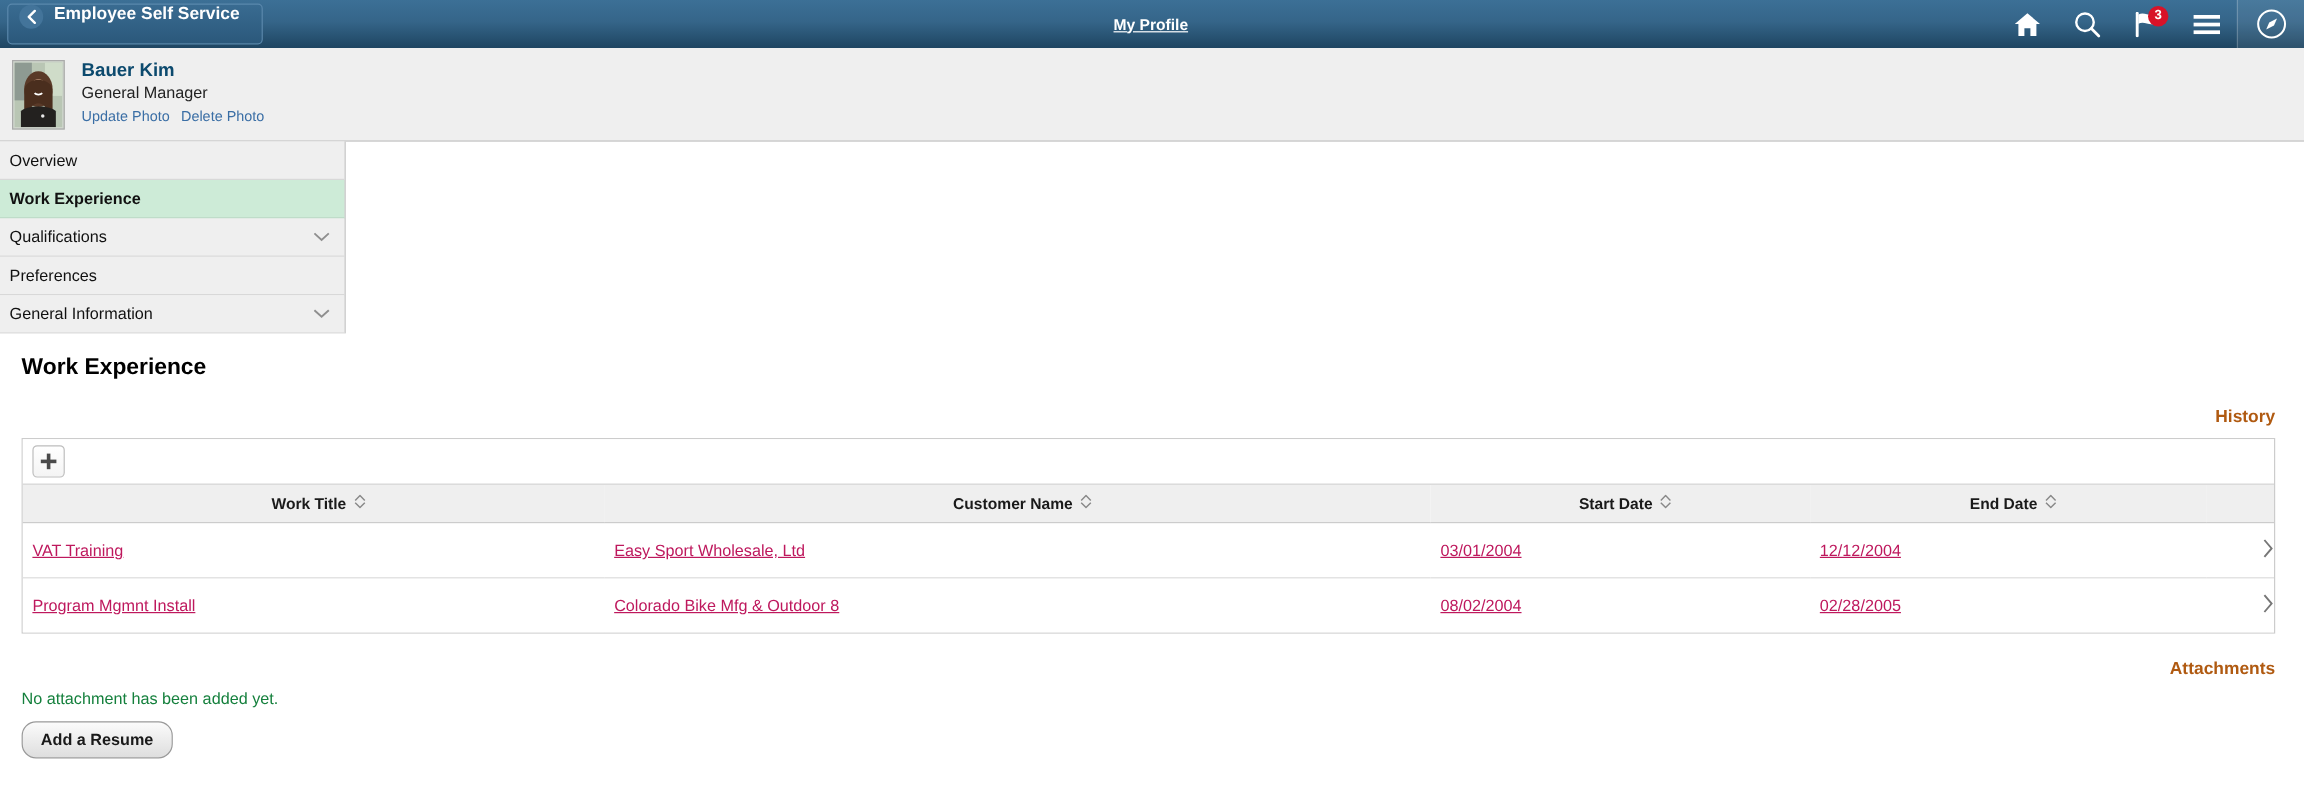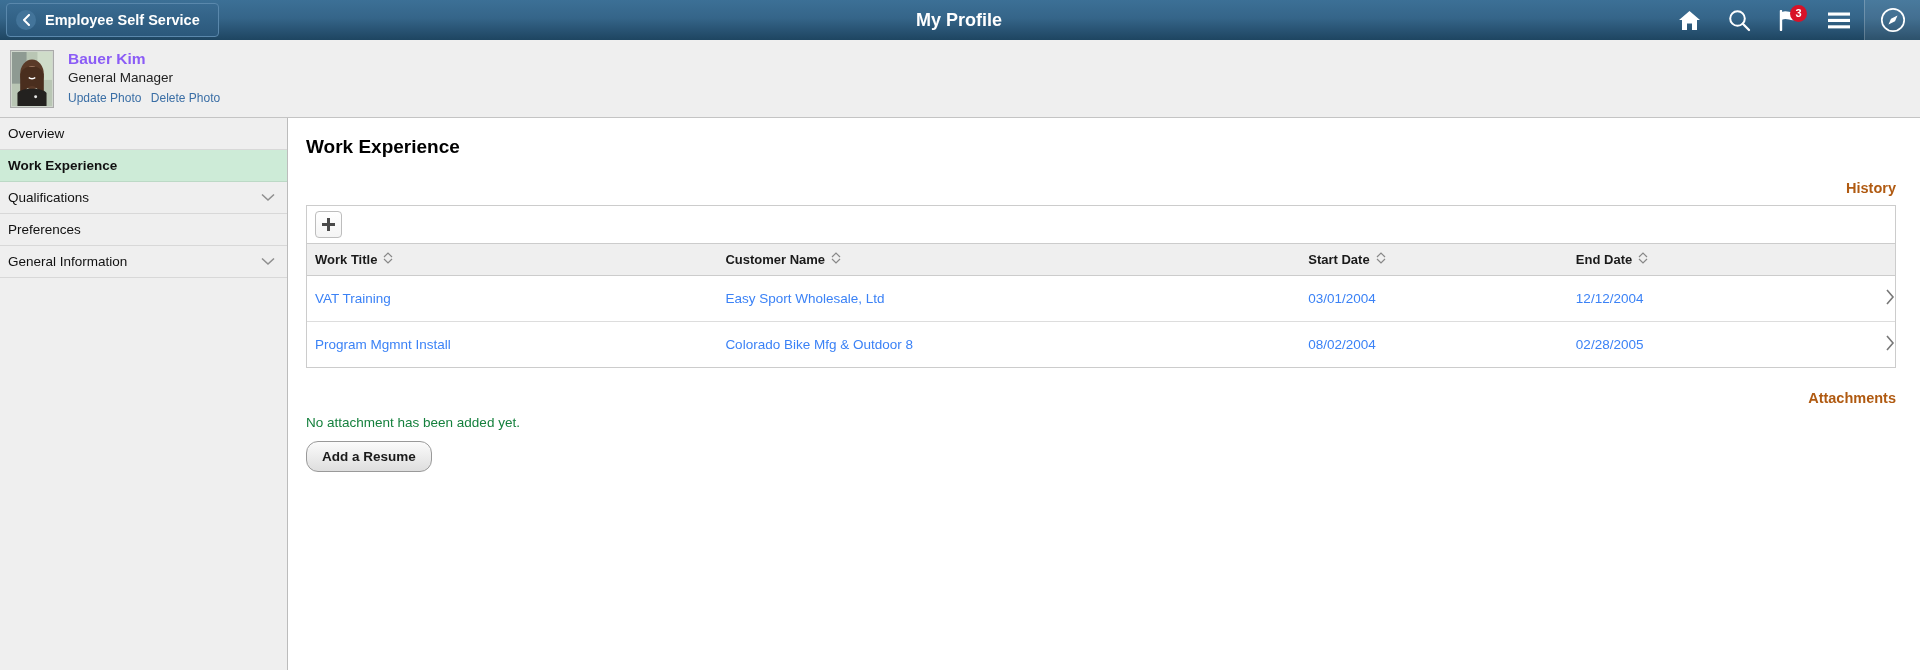--- a/index.html
+++ b/index.html
@@ -15,21 +15,20 @@
     position: relative;
     height: 40px;
     background: linear-gradient(to bottom, #3c7096 0%, #356589 45%, #1e4561 100%);
     display: flex;
     align-items: center;
   }
   .back-btn {
     margin-left: 6px;
     height: 34px;
     display: flex;
-    align-items: center;
     gap: 9px;
     padding: 0 18px 0 9px;
     border: 1px solid #5a88ac;
     border-radius: 4px;
     background: linear-gradient(to bottom, #396b91 0%, #2b587b 100%);
     cursor: pointer;
   }
   .back-circle {
     width: 20px; height: 20px;
     border-radius: 50%;
@@ -41,23 +40,24 @@
     color: #ffffff;
     font-size: 14.5px;
     font-weight: bold;
     white-space: nowrap;
   }
   .page-title {
     position: absolute;
     left: 0; right: 2px;
     text-align: center;
     color: #ffffff;
-    font-size: 18px;
+    font-size: 13px;
     font-weight: bold;
     pointer-events: none;
+    text-decoration: underline;
   }
   .topbar-icons {
     margin-left: auto;
     height: 40px;
     display: flex;
     align-items: center;
   }
   .ticon {
     width: 50px; height: 40px;
     display: flex; align-items: center; justify-content: center;
@@ -95,33 +95,33 @@
   .avatar {
     width: 44px; height: 58px;
     border: 1px solid #aaaaaa;
     background: #cfd6cc;
     padding: 1px;
     flex: none;
     overflow: hidden;
   }
   .avatar svg { display: block; width: 100%; height: 100%; }
   .profile-text { margin-left: 14px; line-height: 1.28; }
-  .profile-name { font-size: 15.5px; font-weight: bold; color: #8b5cf6; }
+  .profile-name { font-size: 15.5px; font-weight: bold; color: #0c4a6e; }
   .profile-role { font-size: 13.5px; color: #222; }
   .profile-links { margin-top: 1px; }
   .plink {
     font-size: 12px;
     color: #3a6ea5;
     text-decoration: none;
     cursor: pointer;
     margin-right: 5px;
   }
 
   
-  .body-wrap { display: flex; height: 552px; }
+  .body-wrap { display: flex; height: 552px; flex-direction: column; }
 
   
   .sidebar {
     width: 288px;
     flex: none;
     background: #efefef;
     border-right: 1px solid #bcbcbc;
   }
   .side-item {
     height: 32px;
@@ -180,35 +180,36 @@
     width: 27px; height: 27px;
     border: 1px solid #bdbdbd;
     border-radius: 4px;
     background: linear-gradient(to bottom,#ffffff 0%, #f4f4f4 100%);
     display: flex; align-items: center; justify-content: center;
     cursor: pointer;
   }
   table.data { width: 100%; border-collapse: collapse; }
   table.data thead th {
     background: #efefef;
-    text-align: left;
+    text-align: center;
     font-size: 13px;
     font-weight: bold;
     color: #1a1a1a;
     padding: 8px 0 8px 8px;
     border-bottom: 1px solid #cccccc;
     white-space: nowrap;
   }
   .th-inner { display: inline-flex; align-items: center; gap: 6px; }
   table.data tbody td {
     font-size: 13.5px;
-    color: #3b82f6;
+    color: #be185d;
     padding: 13px 0 13px 8px;
     border-bottom: 1px solid #dddddd;
     background: #fff;
+    text-decoration: underline;
   }
   tbody tr:last-child td { border-bottom: none; }
   td.chev-cell { text-align: right; padding-right: 18px; width: 40px; }
   .col-title { width: 345px; }
   .col-cust  { width: 490px; }
   .col-start { width: 225px; }
   .col-end   { width: 235px; }
 
   
   .attach-block { margin-top: 22px; }

